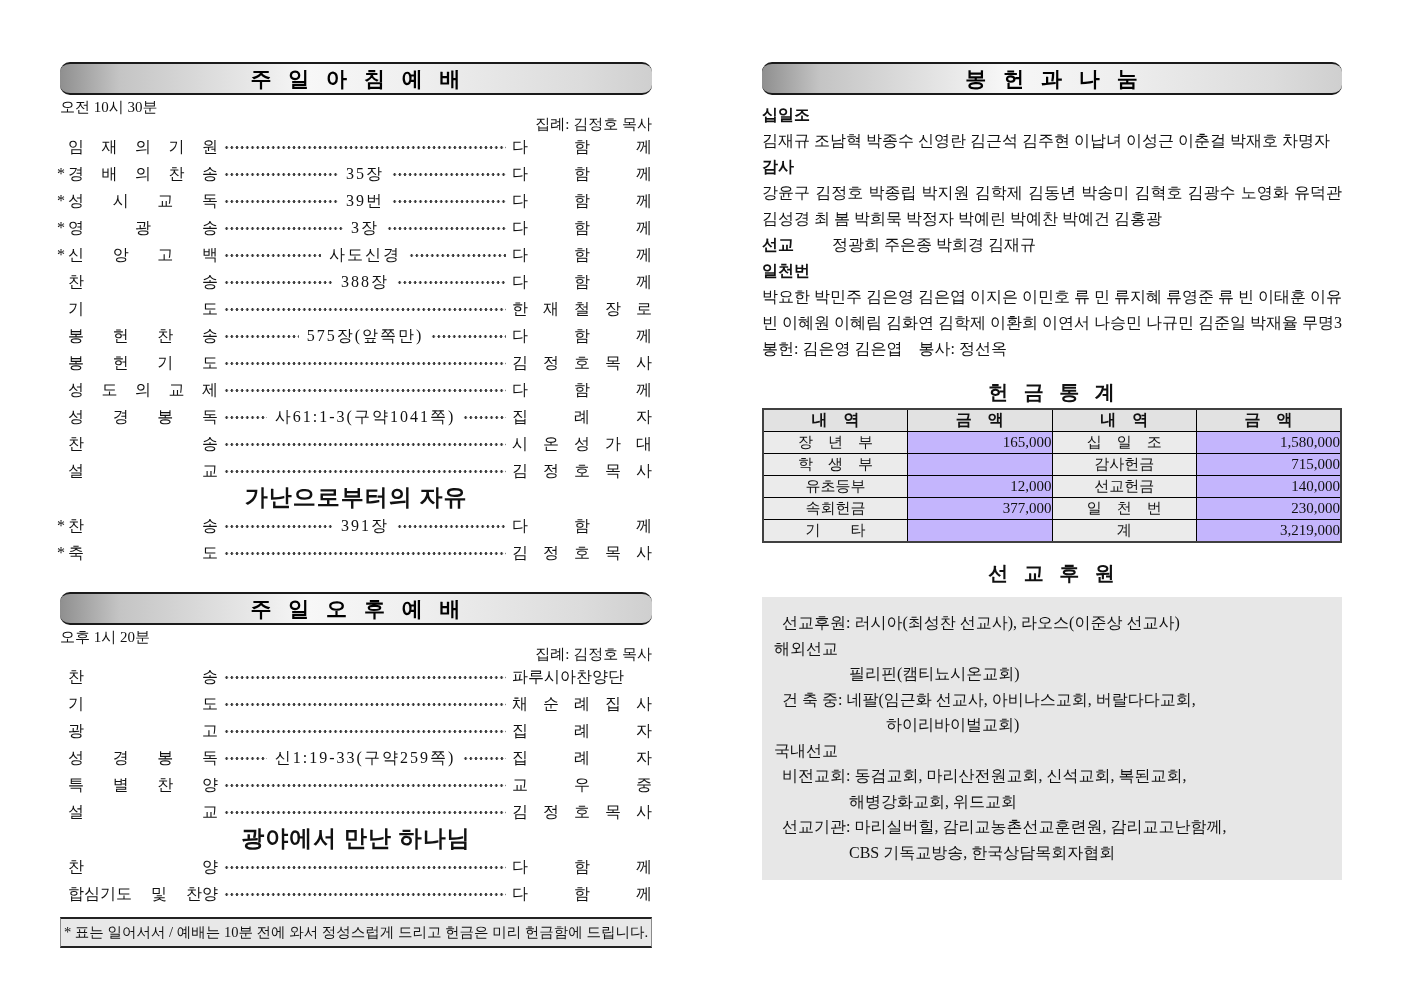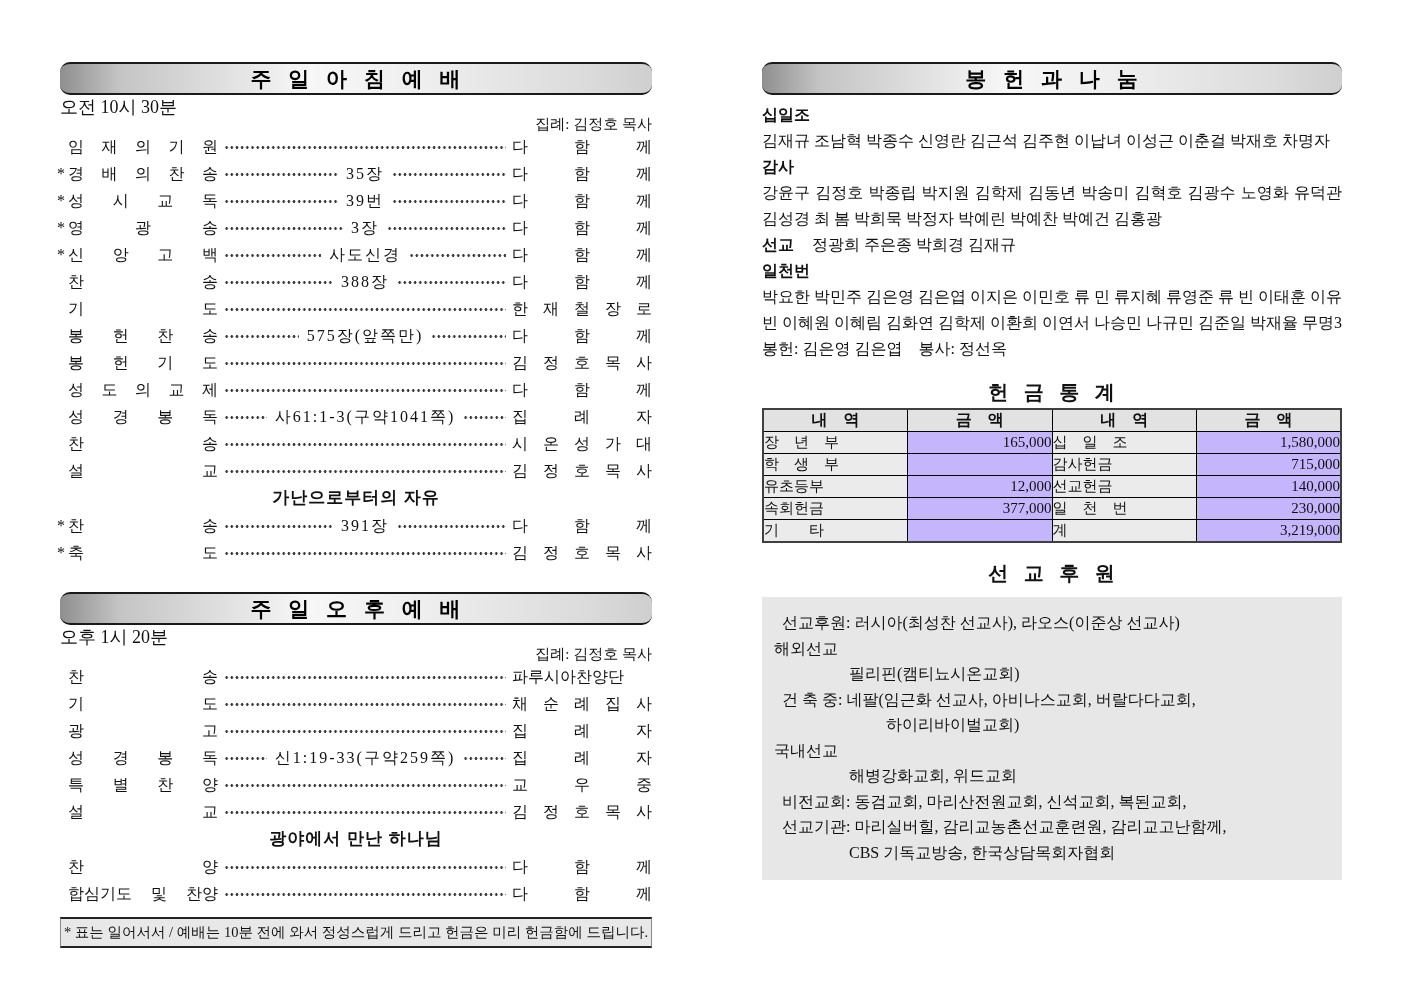--- a/index.html
+++ b/index.html
@@ -13,59 +13,59 @@
   .col-right{left:762px;width:580px;}
 
   
   .bar{
     height:29px;border-top:2px solid #1a1a1a;border-bottom:2px solid #1a1a1a;
     background:linear-gradient(90deg,#8f8f8f 0%,#c4c4c4 10%,#f7f7f7 42%,#eeeeee 62%,#dcdcdc 88%,#cfcfcf 100%);
     display:flex;align-items:center;justify-content:center;
     font-family:"Liberation Sans","DejaVu Sans",sans-serif;
     font-weight:bold;font-size:21px;letter-spacing:1px;word-spacing:9px;color:#000;border-radius:10px;
   }
-  .meta-time{font-size:18px;margin-top:4px;line-height:17px;}
+  .meta-time{font-size:15px;margin-top:4px;line-height:17px;}
   .meta-presider{font-size:15px;text-align:right;line-height:17px;}
 
   
   .wrow{display:flex;align-items:baseline;height:27px;line-height:27px;font-size:16px;position:relative;padding-left:8px;}
   .star{position:absolute;left:-3px;top:0;font-size:16px;}
   .wlabel{width:150px;flex:0 0 150px;text-align:justify;text-align-last:justify;white-space:nowrap;}
   .wname{width:140px;flex:0 0 140px;text-align:justify;text-align-last:justify;white-space:nowrap;}
   .wvalue{text-align:center;letter-spacing:2px;padding:0 2px;white-space:nowrap;}
   .leader{
     flex:1 1 auto;min-width:10px;height:5px;align-self:center;margin:0 6px;position:relative;top:1px;
     background-image:radial-gradient(circle,#3a3a3a 1.15px,transparent 1.5px);
     background-size:5.2px 5px;background-repeat:repeat-x;background-position:left center;
   }
-  .sermon{height:28px;line-height:28px;text-align:center;font-weight:bold;font-size:17px;
-    font-family:Liberation Sans, sans-serif;letter-spacing:1px;}
+  .sermon{height:28px;line-height:28px;text-align:center;font-weight:bold;font-size:23px;
+    font-family:Liberation Serif, serif;letter-spacing:1px;}
   .footbox{
     margin-top:10px;border-top:2px solid #222;border-bottom:2px solid #222;
     border-left:1px solid #8a8a8a;border-right:1px solid #8a8a8a;
     background:#e8e8e8;text-align:center;font-size:14.5px;padding:4px 2px;
   }
 
   
   .oblock{font-size:16px;line-height:26px;margin-top:7px;}
   .ohead{font-weight:bold;font-family:"Liberation Sans","DejaVu Sans",sans-serif;font-size:16px;line-height:26px;}
   .onames{text-align:justify;}
   .oinline{display:flex;line-height:26px;}
-  .oinline .names{margin-left:18px;}
+  .oinline .names{margin-left:38px;}
 
   .sect-title{
     text-align:center;font-family:"Liberation Sans","DejaVu Sans",sans-serif;
     font-weight:bold;font-size:20px;letter-spacing:1px;word-spacing:8px;margin-top:18px;line-height:24px;
   }
 
   
   table.stats{width:100%;border-collapse:collapse;border:2px solid #404040;margin-top:4px;table-layout:fixed;}
   table.stats td,table.stats th{border:1px solid #000;height:21px;font-size:15px;padding:0;vertical-align:middle;}
   table.stats th{background:#e2e2e2;font-weight:bold;text-align:center;font-size:16px;}
-  td.tl{background:#ebebeb;text-align:left;}
+  td.tl{background:#ebebeb;text-align:center;}
   td.ta{background:#c4b5fd;text-align:right;padding-right:45px;}
 
   
   .mbox{background:#e7e7e7;margin-top:12px;padding:13px 0 15px 0;}
   .mline{font-size:16px;line-height:25.5px;white-space:nowrap;}
   .i0{padding-left:12px;}
   .i1{padding-left:20px;}
   .i2{padding-left:87px;}
   .i3{padding-left:124px;}
 </style>
@@ -318,18 +318,18 @@
 
   <div class="sect-title">선 교 후 원</div>
 
   <div class="mbox">
     <div class="mline i1">선교후원: 러시아(최성찬 선교사), 라오스(이준상 선교사)</div>
     <div class="mline i0">해외선교</div>
     <div class="mline i2">필리핀(캠티뇨시온교회)</div>
     <div class="mline i1">건 축 중: 네팔(임근화 선교사, 아비나스교회, 버랄다다교회,</div>
     <div class="mline i3">하이리바이벌교회)</div>
     <div class="mline i0">국내선교</div>
+    <div class="mline i1">비전교회: 동검교회, 마리산전원교회, 신석교회, 복된교회,</div>
     <div class="mline i2">해병강화교회, 위드교회</div>
-    <div class="mline i1">비전교회: 동검교회, 마리산전원교회, 신석교회, 복된교회,</div>
     <div class="mline i1">선교기관: 마리실버힐, 감리교농촌선교훈련원, 감리교고난함께,</div>
     <div class="mline i2">CBS 기독교방송, 한국상담목회자협회</div>
   </div>
 </div>
 
 </body></html>

